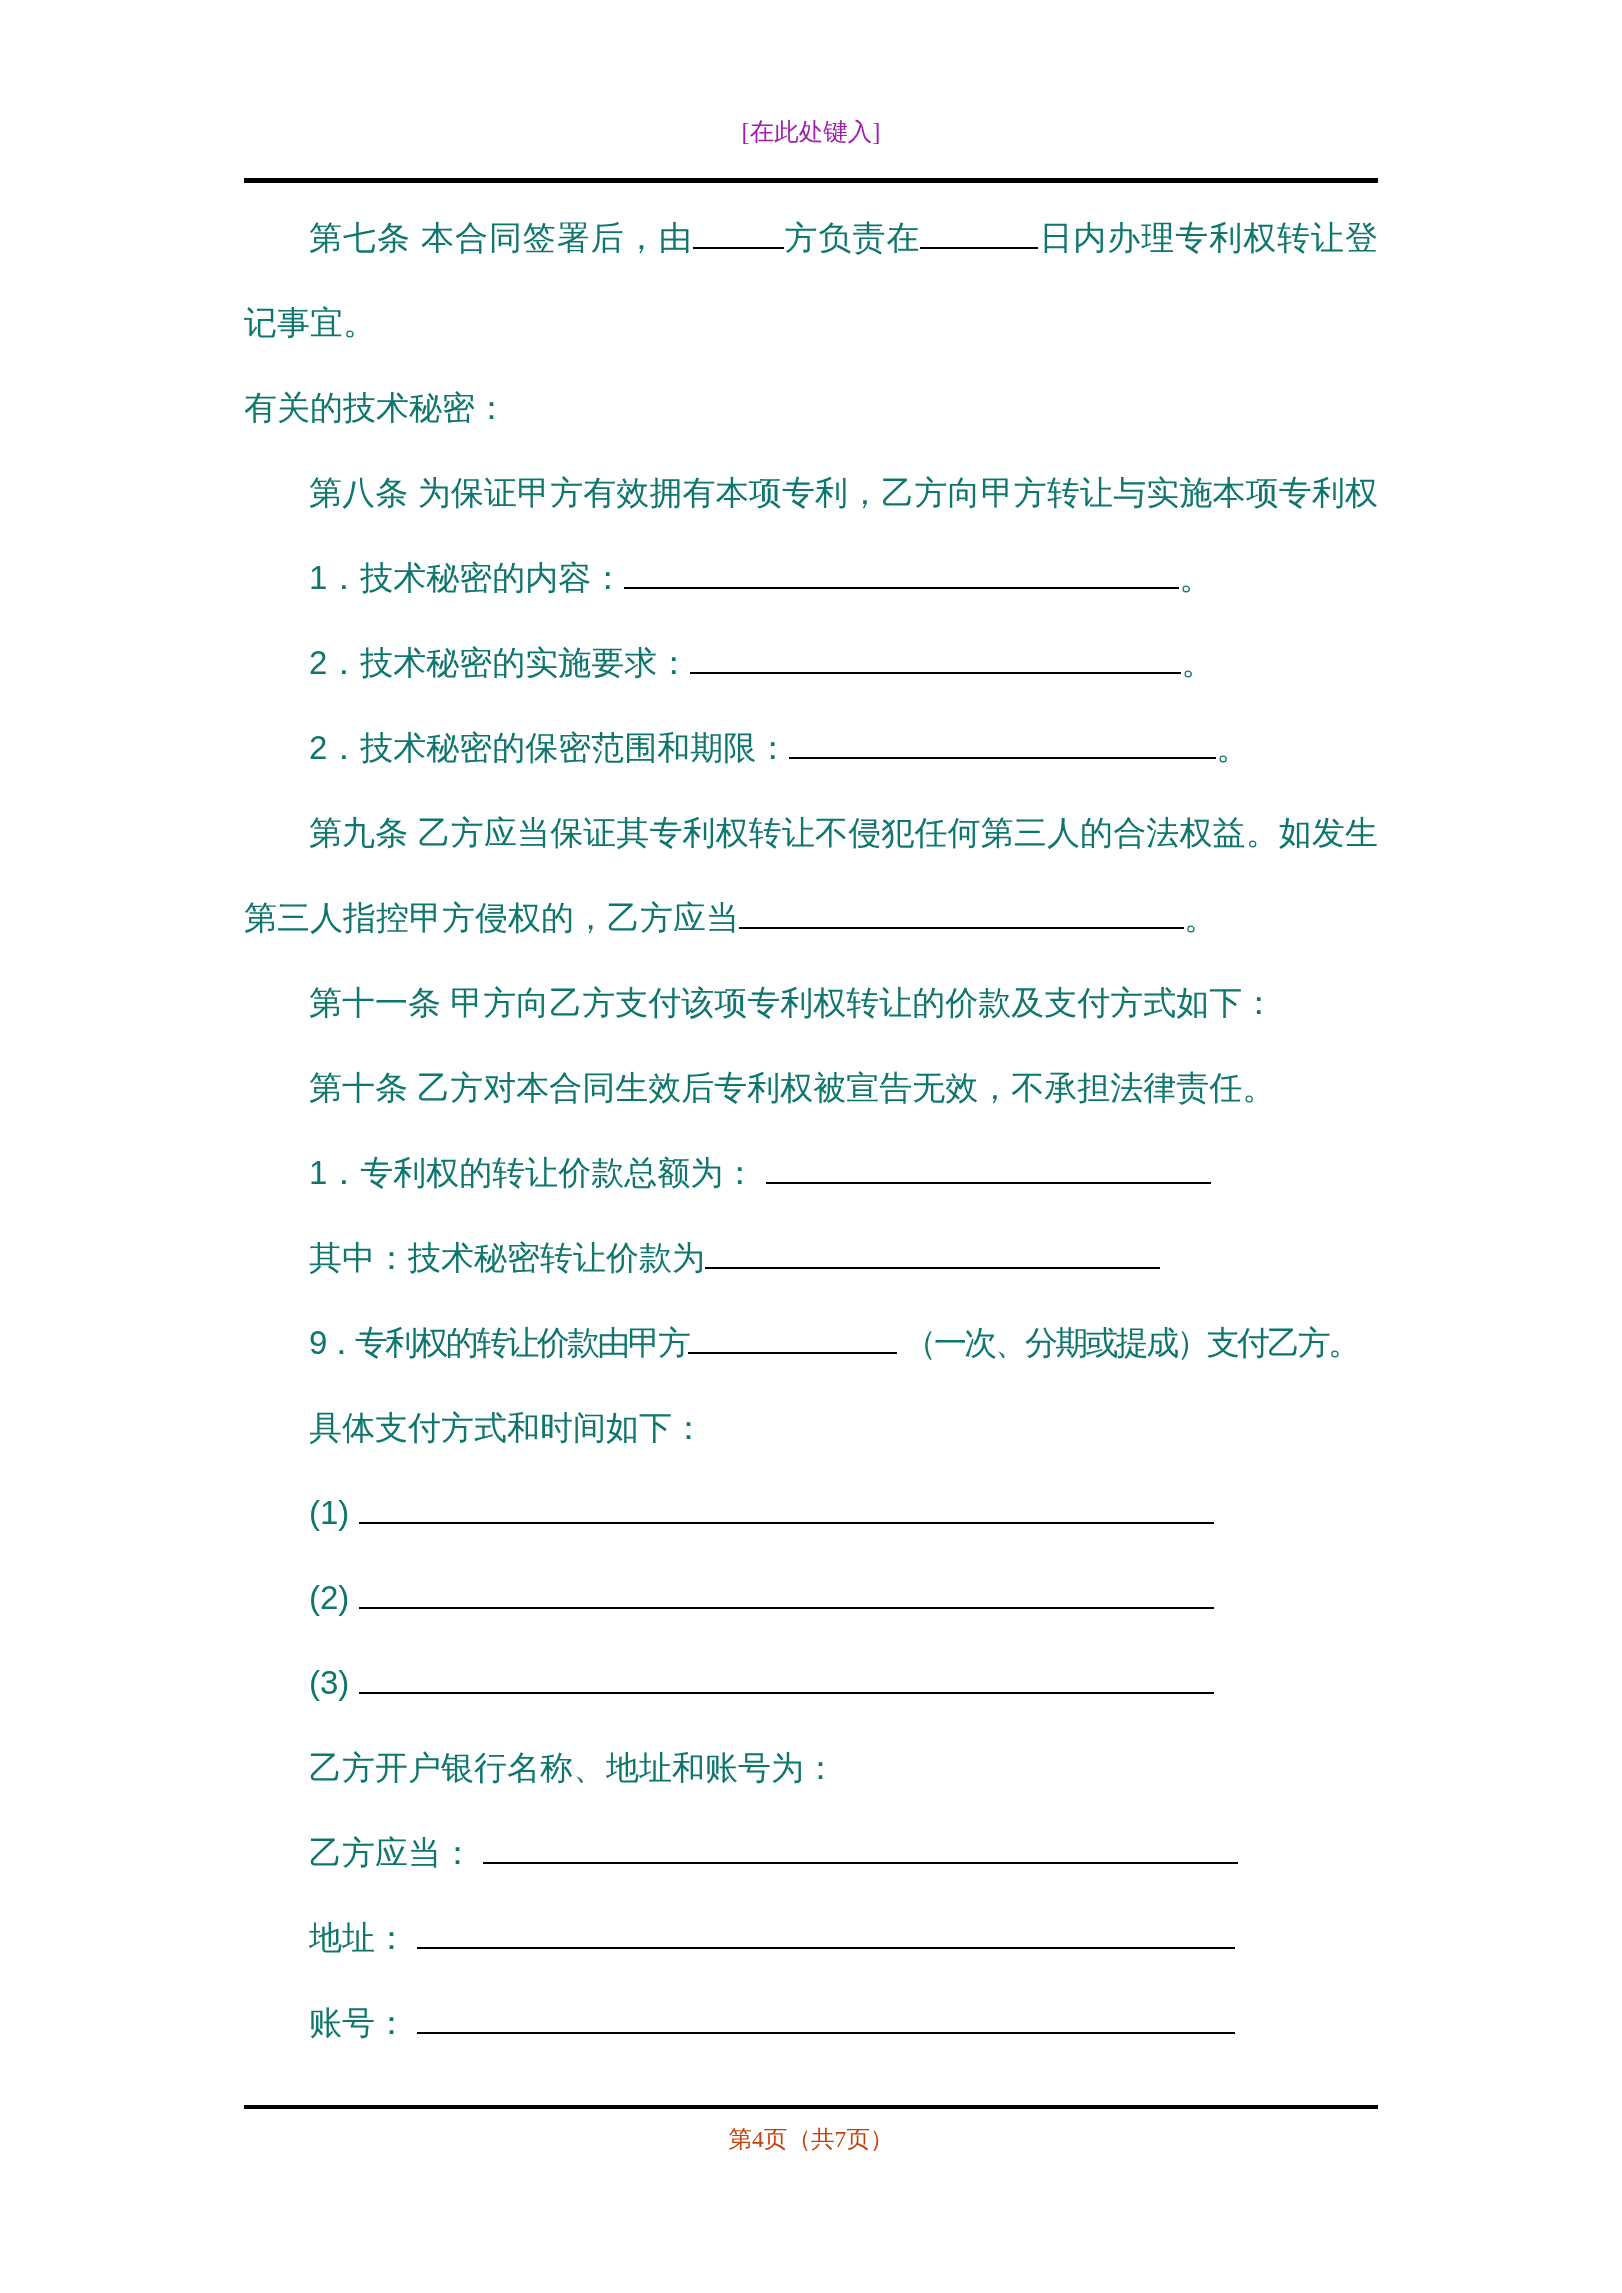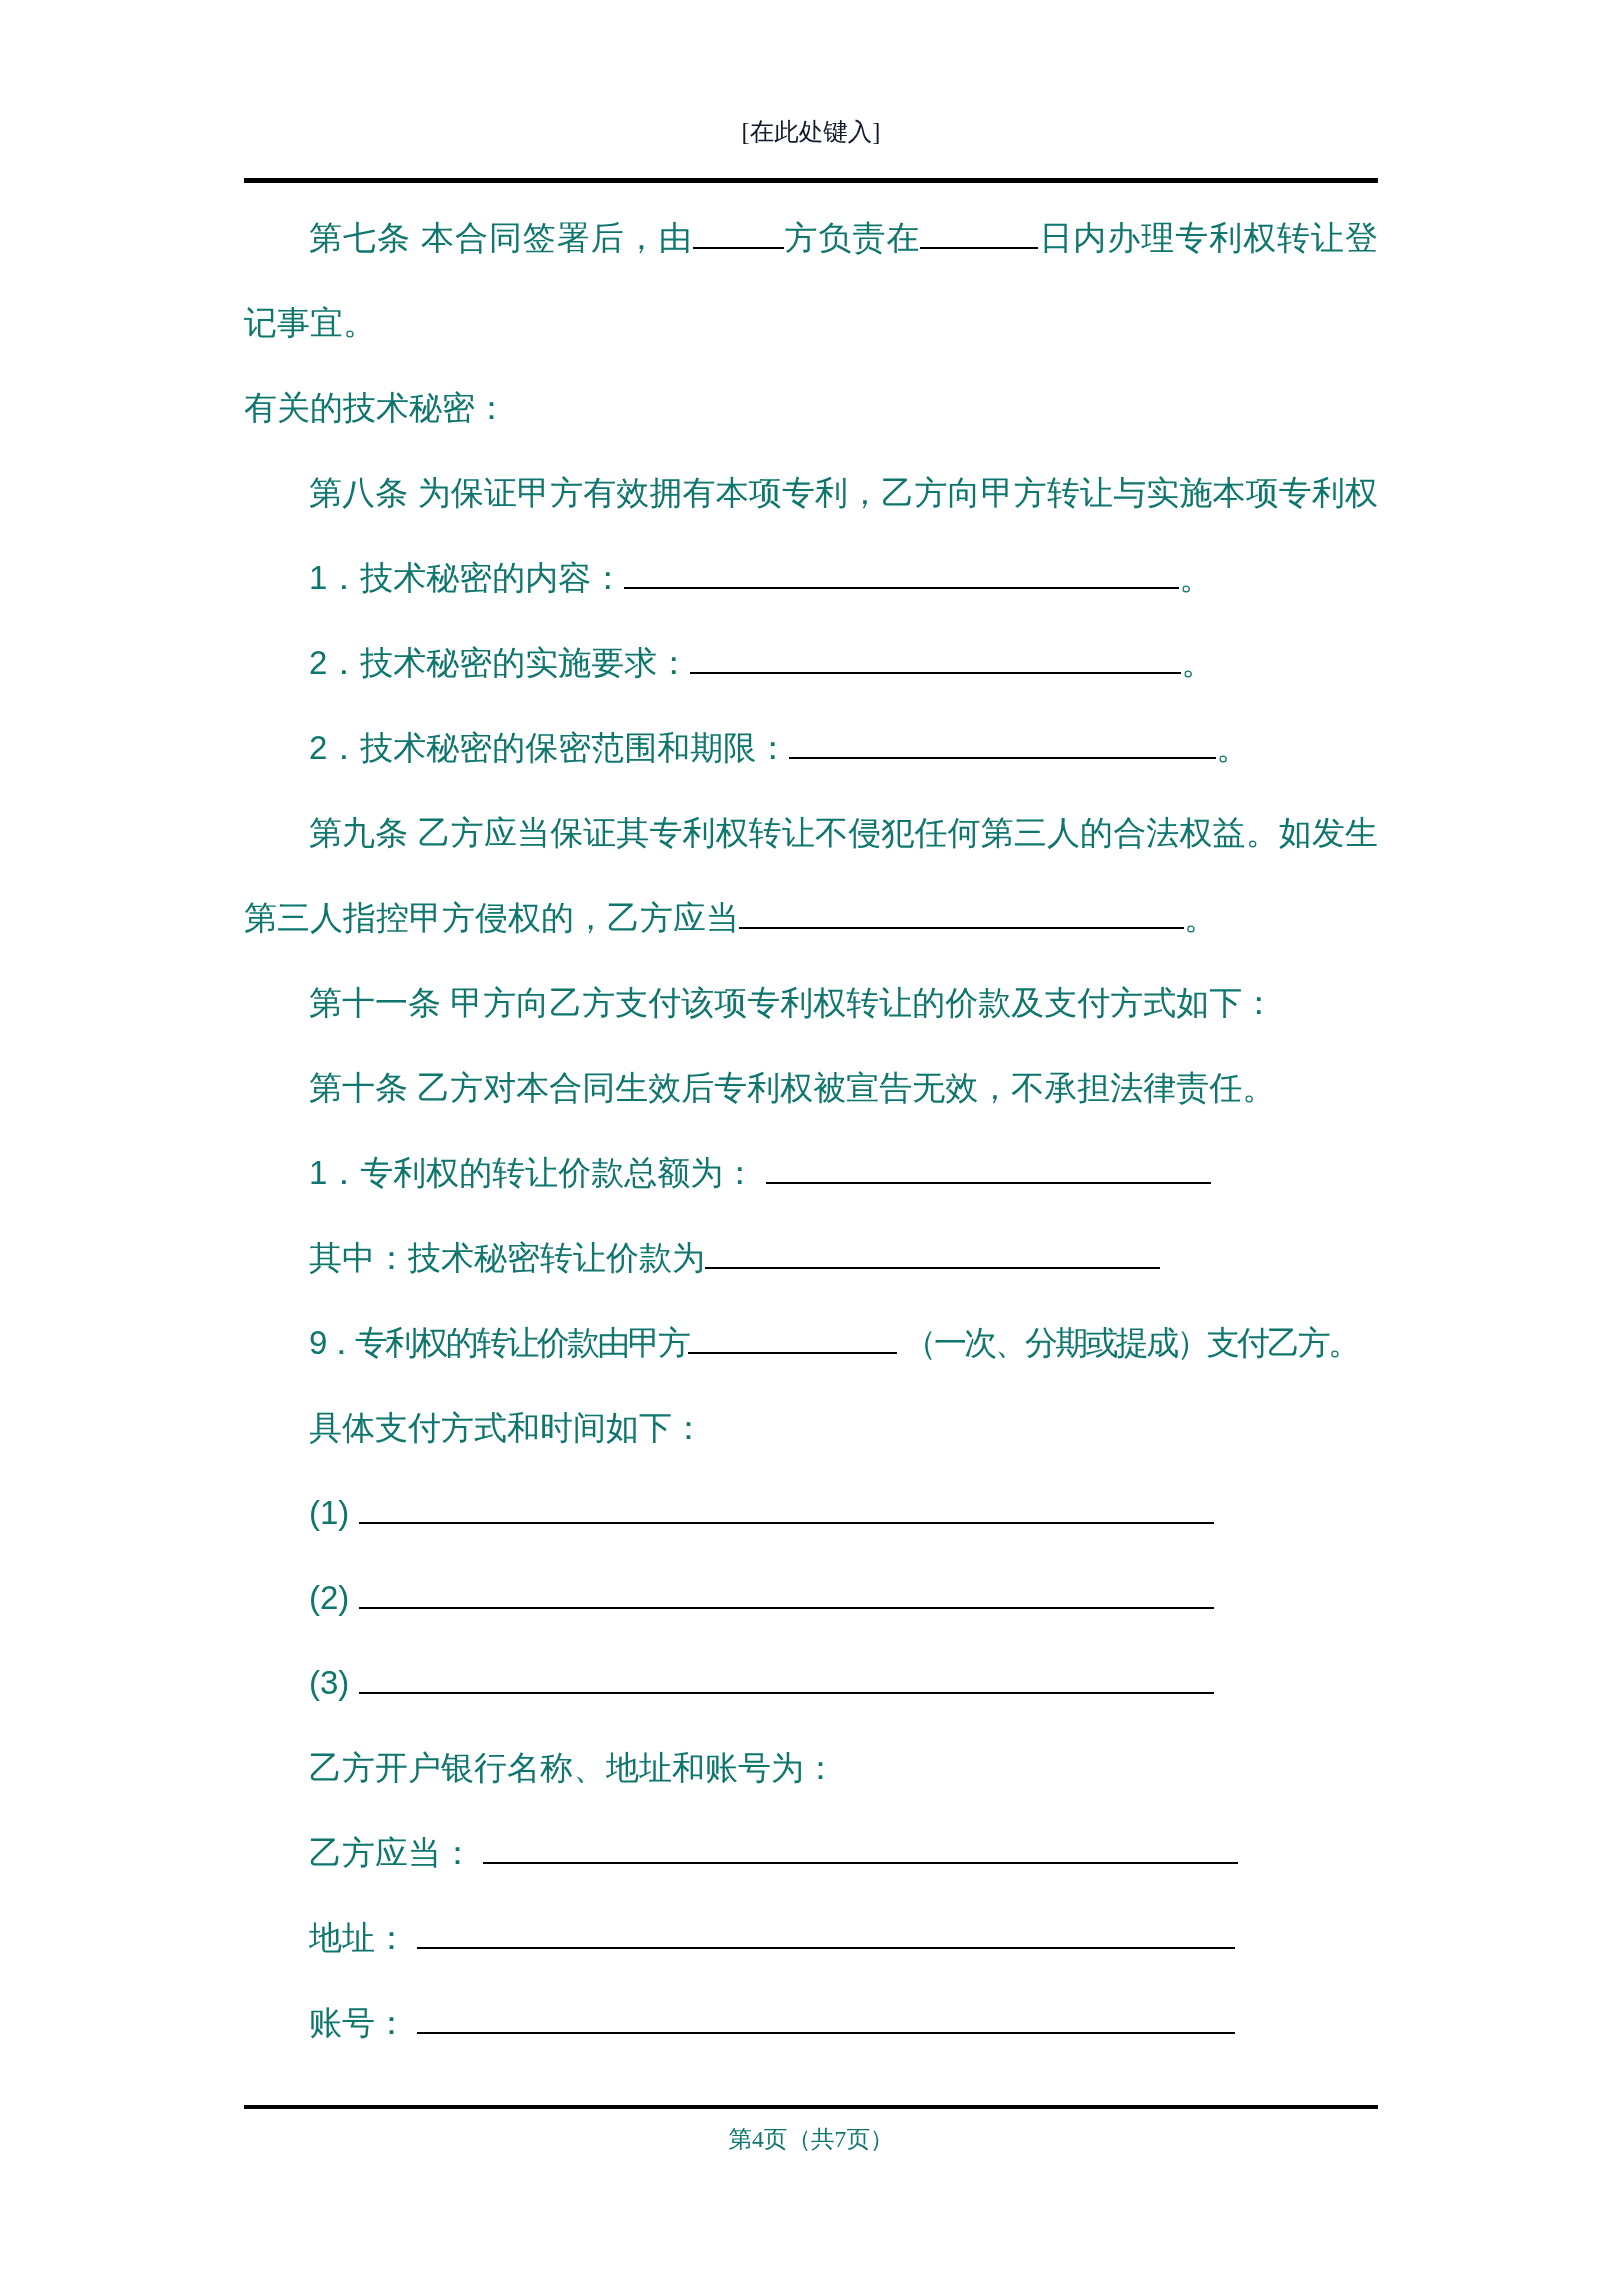--- a/index.html
+++ b/index.html
@@ -17,21 +17,21 @@
   
   .header-text {
     position: absolute;
     top: 116px;
     left: 244px;
     width: 1134px;
     text-align: center;
     font-family: "Liberation Serif", serif;
     font-size: 24.5px;
     line-height: 31px;
-    color: #0f172a;
+    color: #a21caf;
     white-space: nowrap;
   }
   .header-rule {
     position: absolute;
     top: 178px;
     left: 244px;
     width: 1134px;
     height: 4.5px;
     background: #000000;
   }
@@ -74,21 +74,21 @@
   }
   .footer-text {
     position: absolute;
     top: 2124px;
     left: 244px;
     width: 1134px;
     text-align: center;
     font-family: "Liberation Serif", serif;
     font-size: 23.6px;
     line-height: 31px;
-    color: #0f766e;
+    color: #c2410c;
     white-space: nowrap;
   }
 </style>
 </head>
 <body>
 
 <div class="header-text">[在此处键入]</div>
 
 <div class="header-rule"></div>
 

